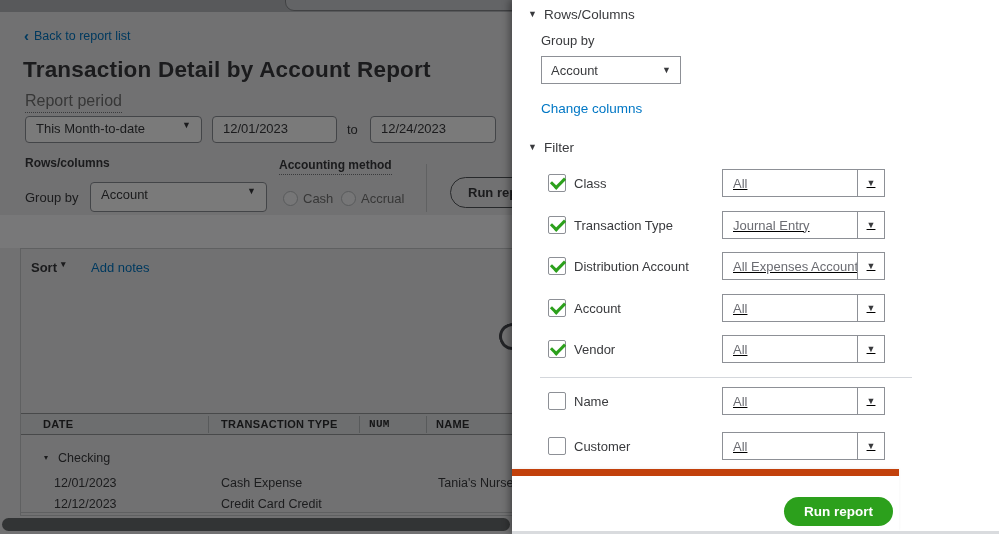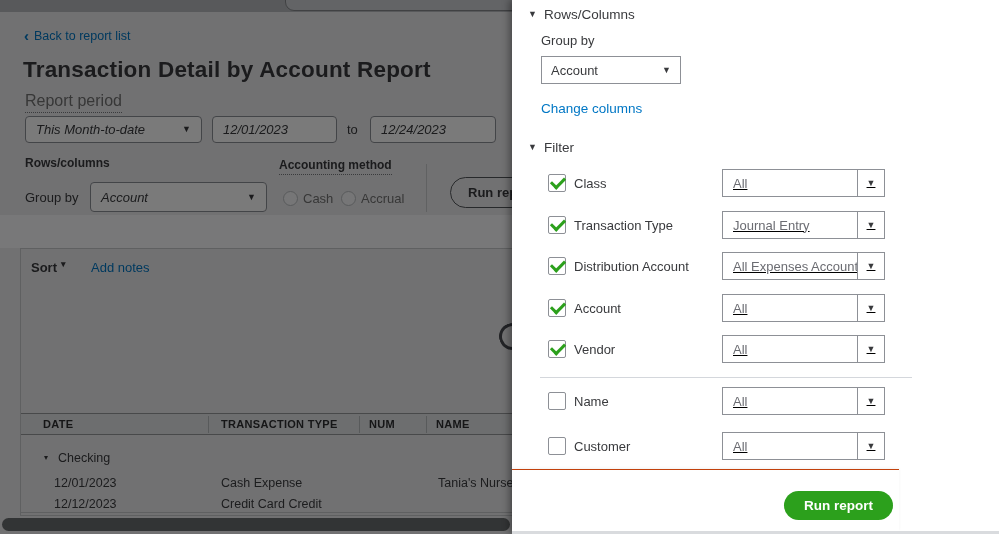--- a/index.html
+++ b/index.html
@@ -11,21 +11,21 @@
   .page { position:absolute; inset:0; background:#ededef; }
   .topbar { position:absolute; left:0; top:0; width:100%; height:12px; background:#b8bbbe; }
   .search-box { position:absolute; left:285px; top:-16px; width:280px; height:27px; border:1px solid #87898c; border-radius:9px; background:#cfd2d6; }
   .band { position:absolute; left:0; top:215px; width:100%; height:33px; background:#fafbfc; }
 
   .back-link { position:absolute; left:24px; top:29px; color:#0077c5; font-size:12.5px; cursor:pointer; display:flex; align-items:center; gap:5px; }
   .back-chevron { font-size:15px; font-weight:bold; line-height:12px; }
   .page-title { position:absolute; left:23px; top:57px; font-size:22.5px; font-weight:600; color:#393a3d; letter-spacing:.2px; }
   .report-period { position:absolute; left:25px; top:92px; font-size:16px; font-weight:400; color:#737373; border-bottom:1px dotted #797c80; padding-bottom:2px; }
 
-  .sel, .inp { position:absolute; height:27px; background:#fff; border:1px solid #8d9096; border-radius:4px; font-size:13px; color:#393a3d; display:flex; align-items:center; padding:4px 10px;font-style:italic; }
+  .sel, .inp { position:absolute; height:27px; background:#fff; border:1px solid #8d9096; border-radius:4px; font-size:13px; color:#393a3d; display:flex; padding:4px 10px; }
   .sel-period { left:25px; top:116px; width:177px; justify-content:space-between; }
   .inp-date1 { left:212px; top:116px; width:125px; }
   .to-label { position:absolute; left:347px; top:122px; font-size:13px; color:#393a3d; }
   .inp-date2 { left:370px; top:116px; width:126px; }
   .caret { font-size:9px; color:#393a3d; line-height:1; }
 
   .rows-cols-label { position:absolute; left:25px; top:156px; font-size:12px; font-weight:600; color:#393a3d; }
   .groupby-label { position:absolute; left:25px; top:190px; font-size:13px; color:#393a3d; }
   .sel-groupby { left:90px; top:182px; width:177px; height:30px; justify-content:space-between; }
   .acct-method { position:absolute; left:279px; top:158px; font-size:12px; font-weight:600; color:#393a3d; border-bottom:1px dotted #797c80; padding-bottom:2px; }
@@ -38,21 +38,21 @@
   .vline { position:absolute; left:426px; top:164px; width:1px; height:48px; background:#c9cbce; }
   .run-rep-btn { position:absolute; left:450px; top:177px; width:130px; height:31px; border:1.5px solid #53565a; border-radius:16px; background:transparent; font-size:13px; font-weight:600; color:#393a3d; display:flex; align-items:center; padding-left:17px; }
 
   .card { position:absolute; left:20px; top:248px; width:979px; height:268px; background:#ededef; border:1px solid #c6c8cb; }
   .sort-link { position:absolute; left:10px; top:11px; font-size:13px; font-weight:600; color:#393a3d; display:flex; align-items:flex-start; gap:4px; }
   .addnotes-link { position:absolute; left:70px; top:11px; font-size:13px; color:#0077c5; }
   .spinner { position:absolute; left:478px; top:74px; width:27px; height:27px; border:3px solid #4a4d52; border-right-color:transparent; border-radius:50%; transform:rotate(-20deg); }
 
   .thead { position:absolute; left:0; top:164px; width:100%; height:22px; background:#e4e6e9; border-top:1px solid #97999c; border-bottom:1px solid #97999c; }
   .th { position:absolute; top:4px; font-size:11px; font-weight:700; color:#2e2f31; letter-spacing:.3px; }
-  .th-date { left:22px; } .th-type { left:200px; } .th-num { left:348px; } .th-name { left:415px; }
+  .th-date { left:22px; } .th-type { left:200px; } .th-num { left:348px;font-family:Liberation Mono, monospace; } .th-name { left:415px; }
   .th-sep { position:absolute; top:2px; width:1px; height:17px; background:#b9bcbf; }
   .sep1 { left:187px; } .sep2 { left:338px; } .sep3 { left:405px; }
 
   .grp-row { position:absolute; left:0; top:202px; font-size:12.5px; color:#393a3d; }
   .grp-caret { position:absolute; left:23px; top:2px; font-size:8px; color:#393a3d; }
   .grp-text { position:absolute; left:37px; }
   .trow { position:absolute; left:0; width:100%; font-size:12.5px; color:#3c3d40; }
   .trow-1 { top:227px; } .trow-2 { top:248px; }
   .td-date { position:absolute; left:33px; } .td-type { position:absolute; left:200px; }
   .td-num { position:absolute; left:348px; } .td-name { position:absolute; left:417px; white-space:nowrap; }
@@ -74,21 +74,21 @@
 
   .f-row { position:absolute; left:0; width:487px; height:28px;margin-left:6px; }
   .cb { position:absolute; left:30px; top:5px; width:18px; height:18px; border:1px solid #8d9096; border-radius:2px; background:#fff; }
   .cb.checked::after { content:""; position:absolute; left:2px; top:2px; width:11px; height:6px; border-left:3px solid #2ca01c; border-bottom:3px solid #2ca01c; transform:rotate(-45deg); }
   .f-label { position:absolute; left:56px; top:7px; font-size:13px; color:#393a3d; }
   .dd { position:absolute; left:204px; top:0; width:163px; height:28px; border:1px solid #8d9096; background:#fff; display:flex;text-decoration:underline; }
   .dd-val { flex:1; font-size:13px; color:#6b6c72; display:flex; align-items:center; padding-left:10px; overflow:hidden; white-space:nowrap; }
   .dd-btn { width:27px; border-left:1px solid #8d9096; display:flex; align-items:center; justify-content:center; font-size:9px; color:#393a3d; cursor:pointer; }
   .f-divider { position:absolute; left:28px; top:377px; width:372px; height:1px; background:#d4d7dc; }
 
-  .panel-footer { position:absolute; left:0; top:469px; width:387px; height:62px; background:#fff; border-top:1px solid #c2410c; box-shadow:0 -1px 3px rgba(0,0,0,0.05); }
+  .panel-footer { position:absolute; left:0; top:469px; width:387px; height:62px; background:#fff; border-top:7px solid #c2410c; box-shadow:0 -1px 3px rgba(0,0,0,0.05); }
   .bottom-strip { position:absolute; left:0; top:531px; width:487px; height:3px; background:#d9dbde; }
   .run-report-btn { position:absolute; right:6px; top:21px; height:29px; padding:0 20px; background:#2ca01c; border:none; border-radius:15px; color:#fff; font-size:13.5px; font-weight:700; font-family:"Liberation Sans", sans-serif; cursor:pointer; }
 </style>
 </head>
 <body>
 
 <div class="stage">
 
   <div class="page">
     <div class="topbar">

